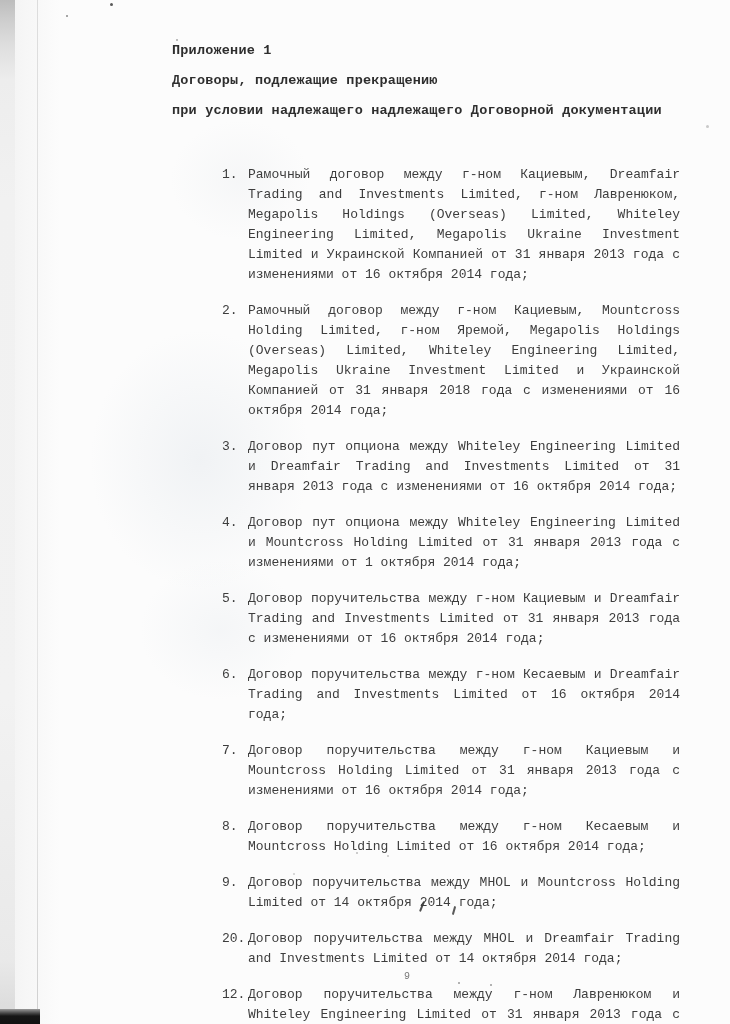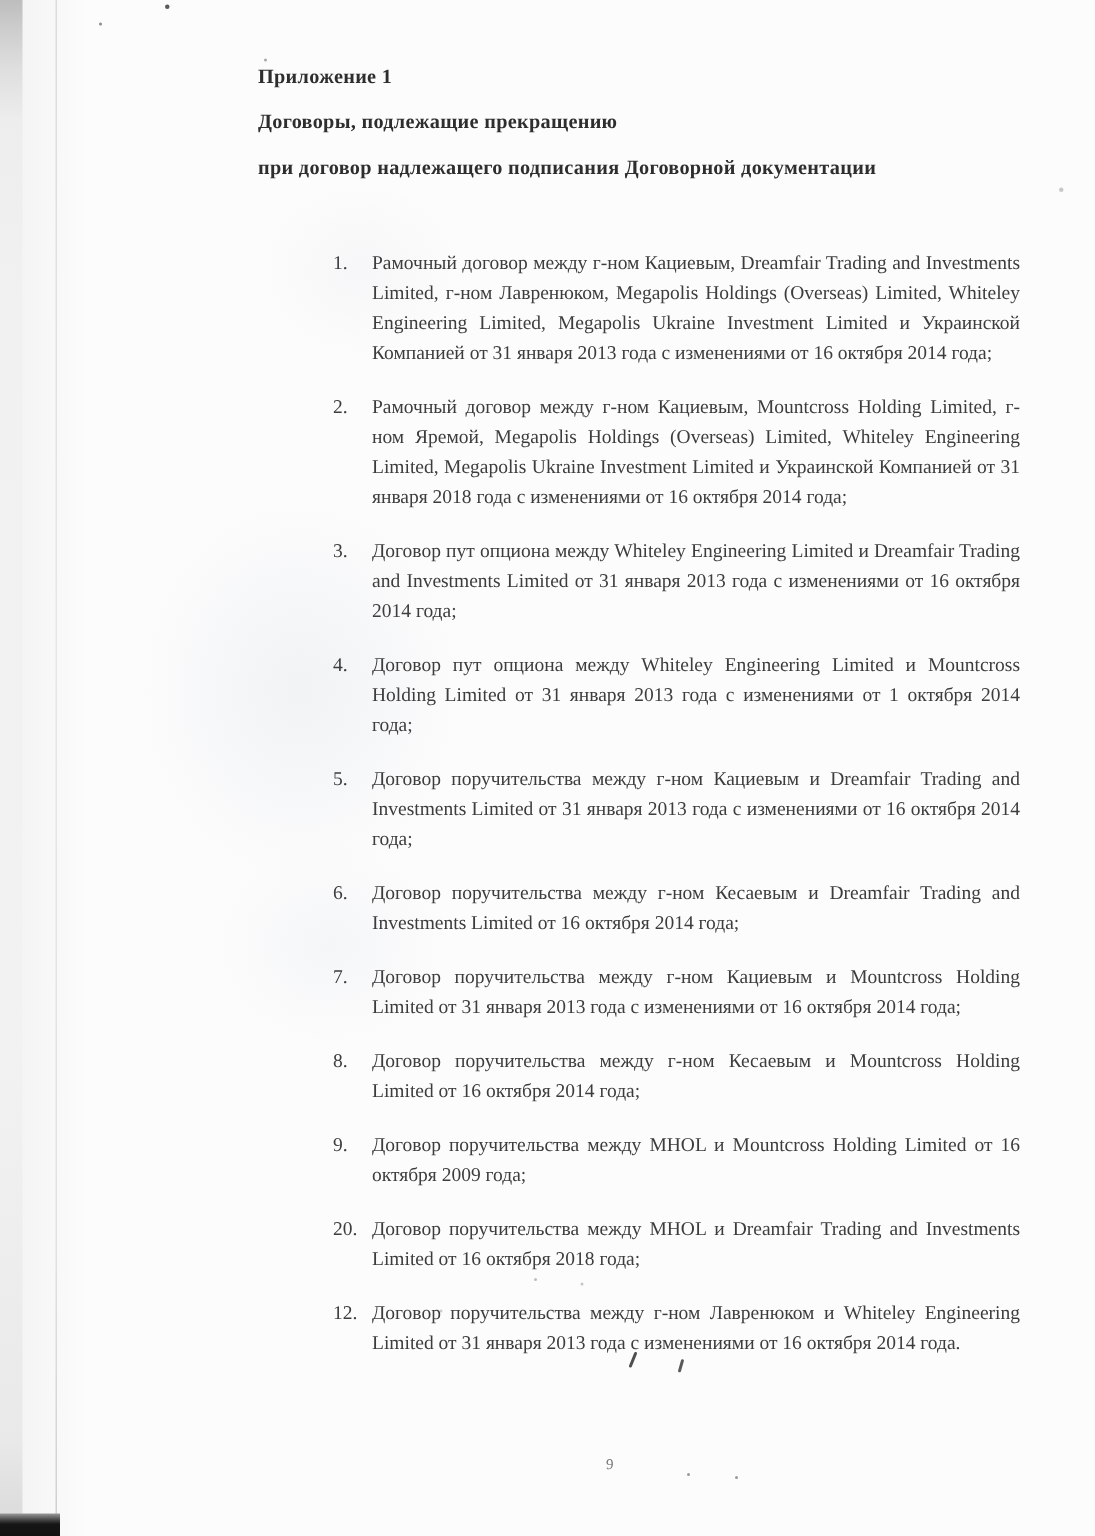--- a/index.html
+++ b/index.html
@@ -6,21 +6,21 @@
     margin: 0;
     padding: 0;
     background: #ffffff;
   }
   .paper {
     position: relative;
     width: 730px;
     height: 1024px;
     overflow: hidden;
     background: linear-gradient(90deg, #f2f2f2 0px, #f8f8f8 36px, #fcfcfc 60px, #fcfcfc 100%);
-    font-family: Liberation Serif, serif;
+    font-family: Liberation Mono, monospace;
     color: #3d3d3d;
   }
 
   
   .edge-strip {
     position: absolute; left: 0; top: 0; width: 15px; height: 1024px;
     background: linear-gradient(180deg,
       #bdbdbd 0px, #cccccc 18px, #dedede 45px, #ededed 80px,
       #f1f1f1 200px, #f2f2f2 700px, #e9e9e9 960px, #dddddd 1005px);
   }
@@ -118,21 +118,21 @@
   <div class="speck speck-7"></div>
   <div class="pen-mark pen-mark-1"></div>
   <div class="pen-mark pen-mark-2"></div>
   <div class="footer-dot footer-dot-1"></div>
   <div class="footer-dot footer-dot-2"></div>
 
   <div class="appendix">Приложение 1</div>
 
   <div class="titles">
     <div class="title-line">Договоры, подлежащие прекращению</div>
-    <div class="title-line">при договор надлежащего подписания Договорной документации</div>
+    <div class="title-line">при условии надлежащего надлежащего Договорной документации</div>
   </div>
 
   <div class="list">
     <div class="item">
       <span class="num">1.</span>
       <span class="txt">Рамочный договор между г-ном Кациевым, Dreamfair Trading and Investments Limited, г-ном Лавренюком, Megapolis Holdings (Overseas) Limited, Whiteley Engineering Limited, Megapolis Ukraine Investment Limited и Украинской Компанией от 31 января 2013 года с изменениями от 16 октября 2014 года;</span>
     </div>
     <div class="item">
       <span class="num">2.</span>
       <span class="txt">Рамочный договор между г-ном Кациевым, Mountcross Holding Limited, г-ном Яремой, Megapolis Holdings (Overseas) Limited, Whiteley Engineering Limited, Megapolis Ukraine Investment Limited и Украинской Компанией от 31 января 2018 года с изменениями от 16 октября 2014 года;</span>
@@ -156,25 +156,25 @@
     <div class="item">
       <span class="num">7.</span>
       <span class="txt">Договор поручительства между г-ном Кациевым и Mountcross Holding Limited от 31 января 2013 года с изменениями от 16 октября 2014 года;</span>
     </div>
     <div class="item">
       <span class="num">8.</span>
       <span class="txt">Договор поручительства между г-ном Кесаевым и Mountcross Holding Limited от 16 октября 2014 года;</span>
     </div>
     <div class="item">
       <span class="num">9.</span>
-      <span class="txt">Договор поручительства между MHOL и Mountcross Holding Limited от 16 октября 2009 года;</span>
+      <span class="txt">Договор поручительства между MHOL и Mountcross Holding Limited от 14 октября 2014 года;</span>
     </div>
     <div class="item">
       <span class="num">20.</span>
-      <span class="txt">Договор поручительства между MHOL и Dreamfair Trading and Investments Limited от 16 октября 2018 года;</span>
+      <span class="txt">Договор поручительства между MHOL и Dreamfair Trading and Investments Limited от 14 октября 2014 года;</span>
     </div>
     <div class="item">
       <span class="num">12.</span>
       <span class="txt">Договор поручительства между г-ном Лавренюком и Whiteley Engineering Limited от 31 января 2013 года с изменениями от 16 октября 2014 года.</span>
     </div>
   </div>
 
   <div class="page-number">9</div>
 
 </div>

